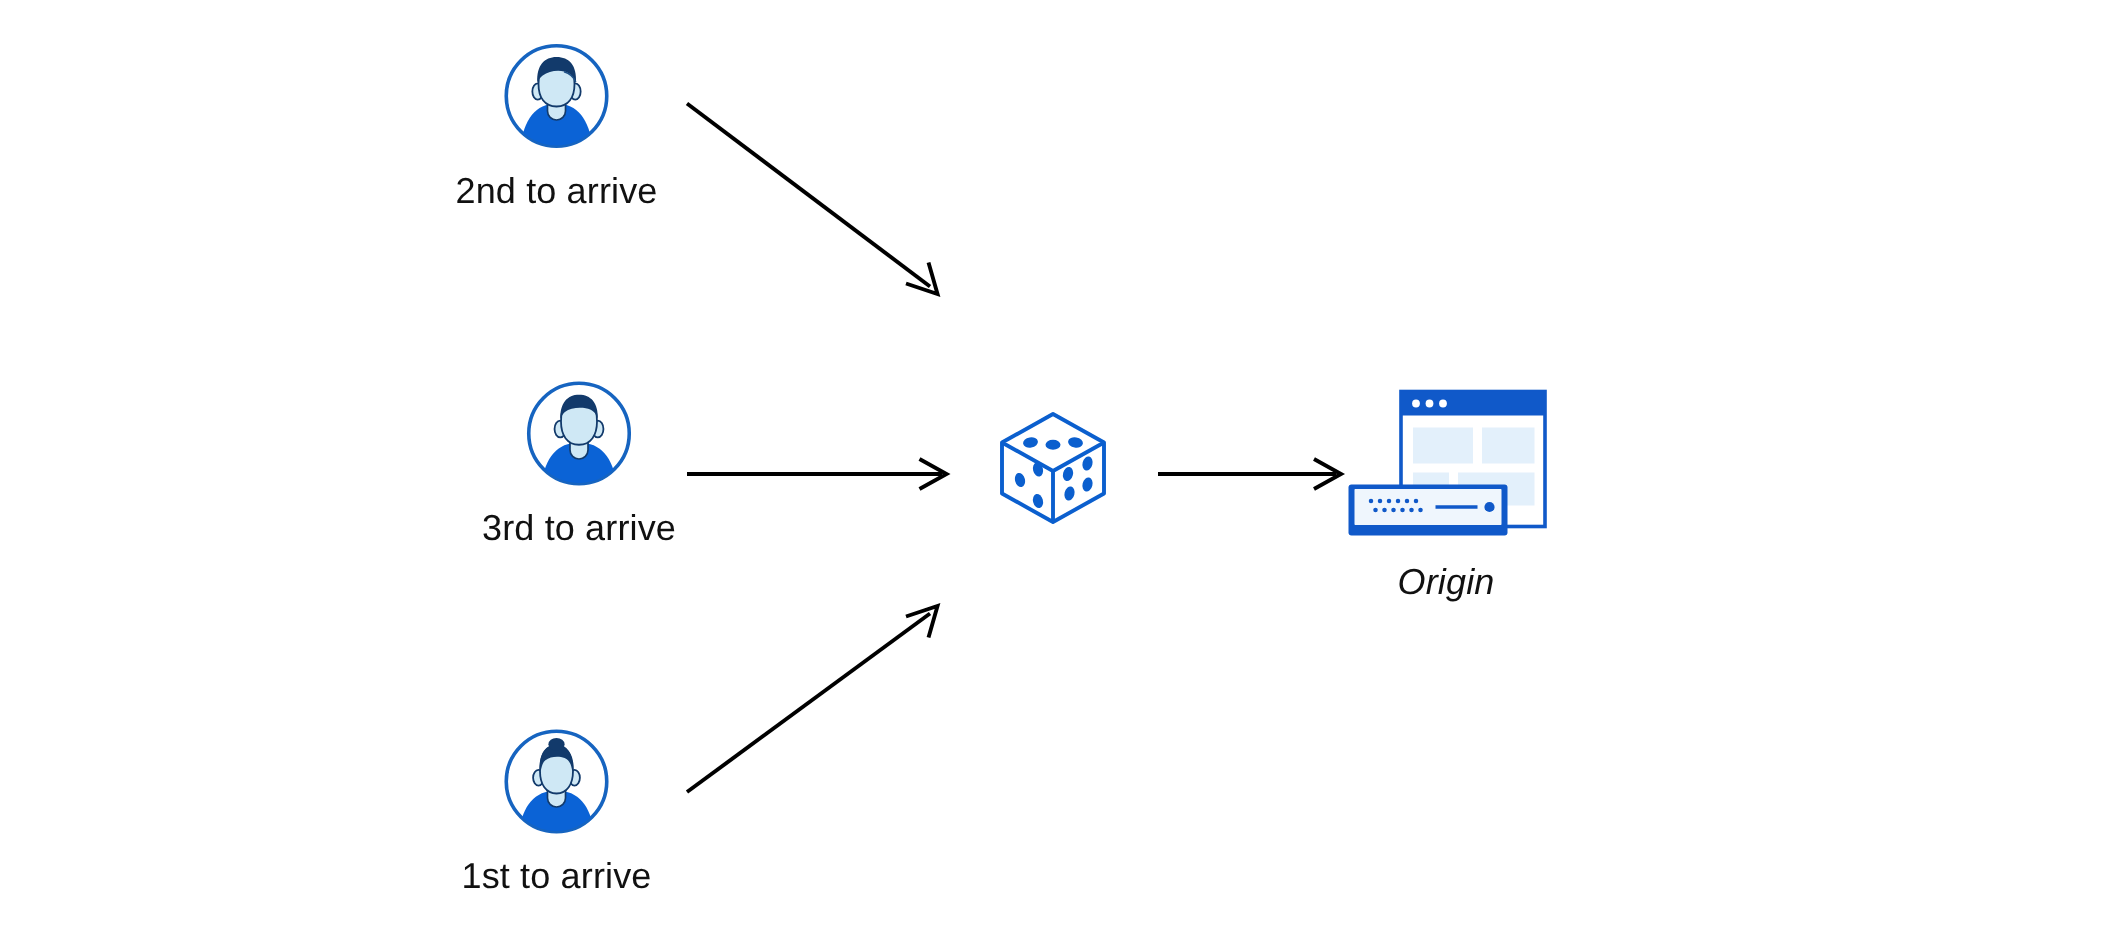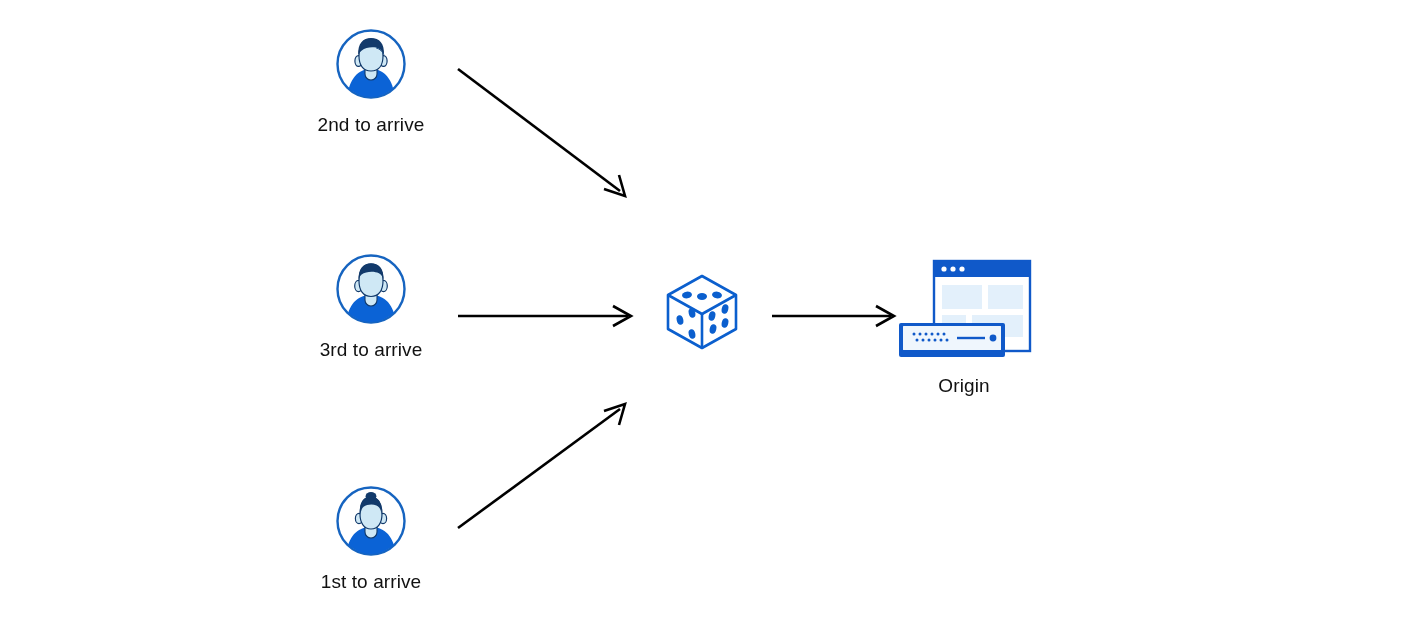--- a/index.html
+++ b/index.html
@@ -22,21 +22,21 @@
     position: absolute;
     display: flex;
     flex-direction: column;
     align-items: center;
   }
   .node-icon {
     display: block;
     line-height: 0;
   }
   .node-label {
-    font-size: 19px;
+    font-size: 24px;
     color: #111111;
     letter-spacing: 0.1px;
     white-space: nowrap;
     text-align: center;
   }
   .avatar-node .node-label { margin-top: 14px; }
   .origin-node .node-label { margin-top: 12px; }
 
   #arrow-layer {
     position: absolute;
@@ -97,21 +97,21 @@
           <ellipse cx="48.5" cy="33" rx="3.6" ry="5.4" fill="#cfe8f5" stroke="#123a6b" stroke-width="1.2"></ellipse>
           <path d="M24 28 C24 16 30 11 36 11 C42 11 48 16 48 28 C48 37 44 43 36 43 C28 43 24 37 24 28 Z" fill="#cfe8f5" stroke="#123a6b" stroke-width="1.2"></path>
           <path d="M23.2 27 C22.6 15.5 28 10 36 10 C44.5 10 49.6 15.5 49 27 C47.4 23 45 20.5 41 19.6 C36.5 18.6 30.5 19.4 26.8 22.4 C25.2 23.7 24 25.2 23.2 27 Z" fill="#123a6b"></path>
           <path d="M41 19.8 C45 21 47.6 23.6 48.9 26.6" fill="none" stroke="#1d4f86" stroke-width="1"></path>
         </g>
       </svg>
     </span>
     <div class="node-label">2nd to arrive</div>
   </div>
 
-  <div class="node avatar-node" style="left:311px; top:253px; width:120px;justify-content:flex-end;">
+  <div class="node avatar-node" style="left:326px; top:253px; width:120px;justify-content:flex-end;">
     <span class="node-icon">
       <svg width="72" height="72" viewBox="0 0 72 72" xmlns="http://www.w3.org/2000/svg">
         <circle cx="36" cy="36" r="33.5" fill="#ffffff" stroke="#1664c0" stroke-width="2.4"></circle>
         <clipPath id="clip3">
             <circle cx="36" cy="36" r="33"></circle>
           </clipPath>
         <g clip-path="url(#clip3)">
           <path d="M36 42 C21 42 13 53 11 70 L61 70 C59 53 51 42 36 42 Z" fill="#0b63d6"></path>
           <path d="M30 37 h12 v10 a6 6 0 0 1 -12 0 Z" fill="#cfe8f5" stroke="#123a6b" stroke-width="1.1"></path>
           <ellipse cx="23.5" cy="33" rx="3.8" ry="5.6" fill="#cfe8f5" stroke="#123a6b" stroke-width="1.2"></ellipse>
@@ -162,21 +162,21 @@
           <ellipse cx="34" cy="66" rx="3.3" ry="4.8" transform="rotate(-14 34 66)"></ellipse>
           <ellipse cx="54" cy="48" rx="3.3" ry="4.8" transform="rotate(14 54 48)"></ellipse>
           <ellipse cx="67" cy="41" rx="3.3" ry="4.8" transform="rotate(14 67 41)"></ellipse>
           <ellipse cx="55" cy="61" rx="3.3" ry="4.8" transform="rotate(14 55 61)"></ellipse>
           <ellipse cx="67" cy="55" rx="3.3" ry="4.8" transform="rotate(14 67 55)"></ellipse>
         </g>
       </svg>
     </span>
   </div>
 
-  <div class="node origin-node" style="left:893px; top:255px; width:142px;">
+  <div class="node origin-node" style="left:893px; top:255px; width:142px;font-style:italic;">
     <span class="node-icon">
       <svg width="142" height="108" viewBox="0 0 142 108" xmlns="http://www.w3.org/2000/svg">
 
         <g>
           <rect x="41" y="6" width="96" height="90" fill="#ffffff" stroke="#1059c9" stroke-width="2.4"></rect>
           <rect x="41" y="6" width="96" height="16" fill="#1059c9"></rect>
           <circle cx="51" cy="14" r="2.6" fill="#ffffff"></circle>
           <circle cx="60" cy="14" r="2.6" fill="#ffffff"></circle>
           <circle cx="69" cy="14" r="2.6" fill="#ffffff"></circle>
           <rect x="49" y="30" width="40" height="24" fill="#e3f0fb"></rect>

